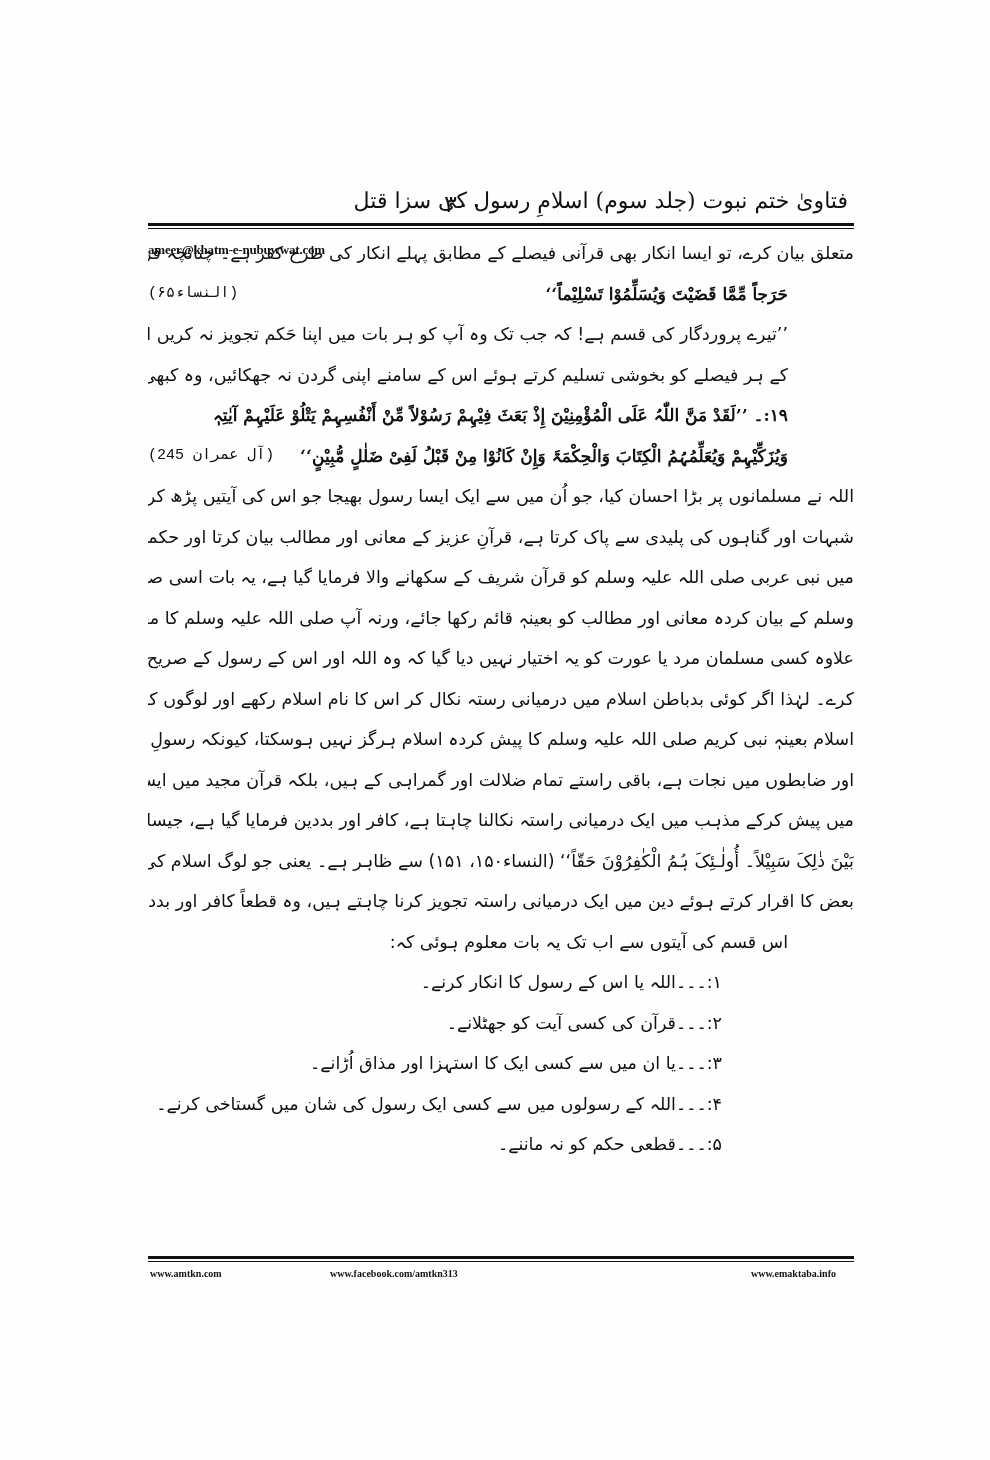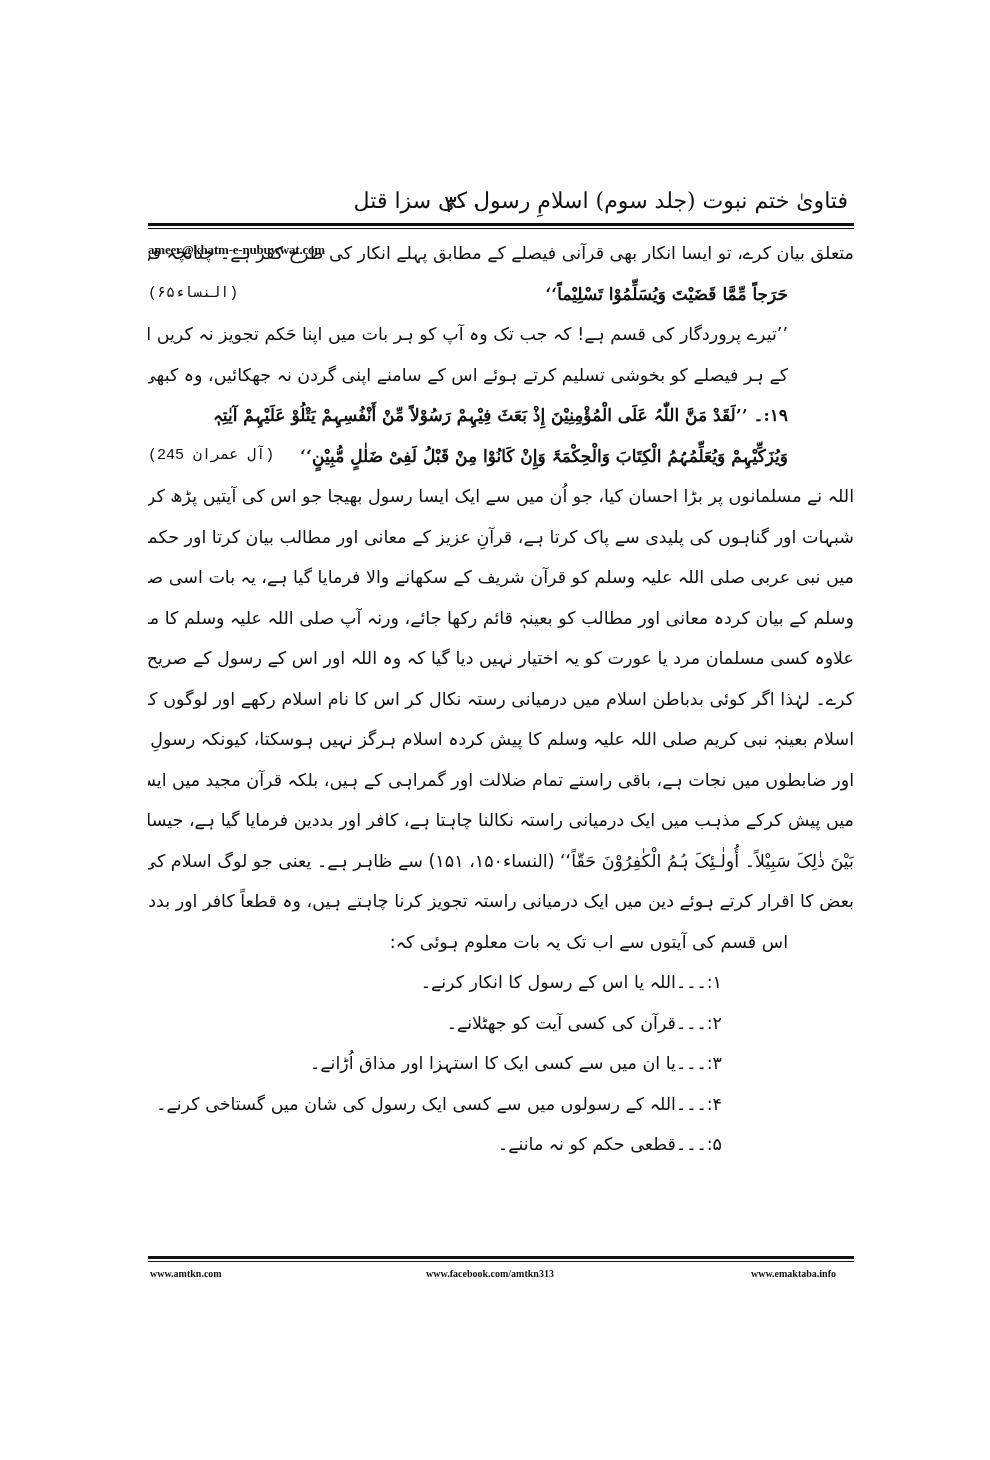--- a/index.html
+++ b/index.html
@@ -23,21 +23,21 @@
   .verse { font-family: "DejaVu Serif", serif; font-weight: bold; font-size: 17px; }
   .indent { padding-right: 66px; }
   .ref { float: left; direction: rtl; font-size: 15px; font-family: Liberation Mono, monospace; font-weight: normal; }
   .list-item { padding-right: 132px; text-align-last: right; }
 
   .rule-bot { position: absolute; left: 148px; top: 1256px; width: 706px; height: 3px; background: #111; }
   .rule-bot2 { position: absolute; left: 148px; top: 1261px; width: 706px; height: 1px; background: #111; }
   .footer { position: absolute; left: 150px; top: 1268px; width: 690px; height: 20px;
             font-family: "Liberation Serif", serif; font-weight: bold; font-size: 10px; }
   .footer .f-left { position: absolute; left: 0; }
-  .footer .f-mid { position: absolute; left: 180px; width: 320px; text-align: center; }
+  .footer .f-mid { position: absolute; left: 180px; width: 320px; }
   .footer .f-right { position: absolute; right: 4px; }
 </style>
 </head>
 <body>
 
 <div class="page">
 
   <div class="header">
     <span class="email">ameer@khatm-e-nubuwwat.com</span>
     <span class="pagenum">۳۰۰</span>

